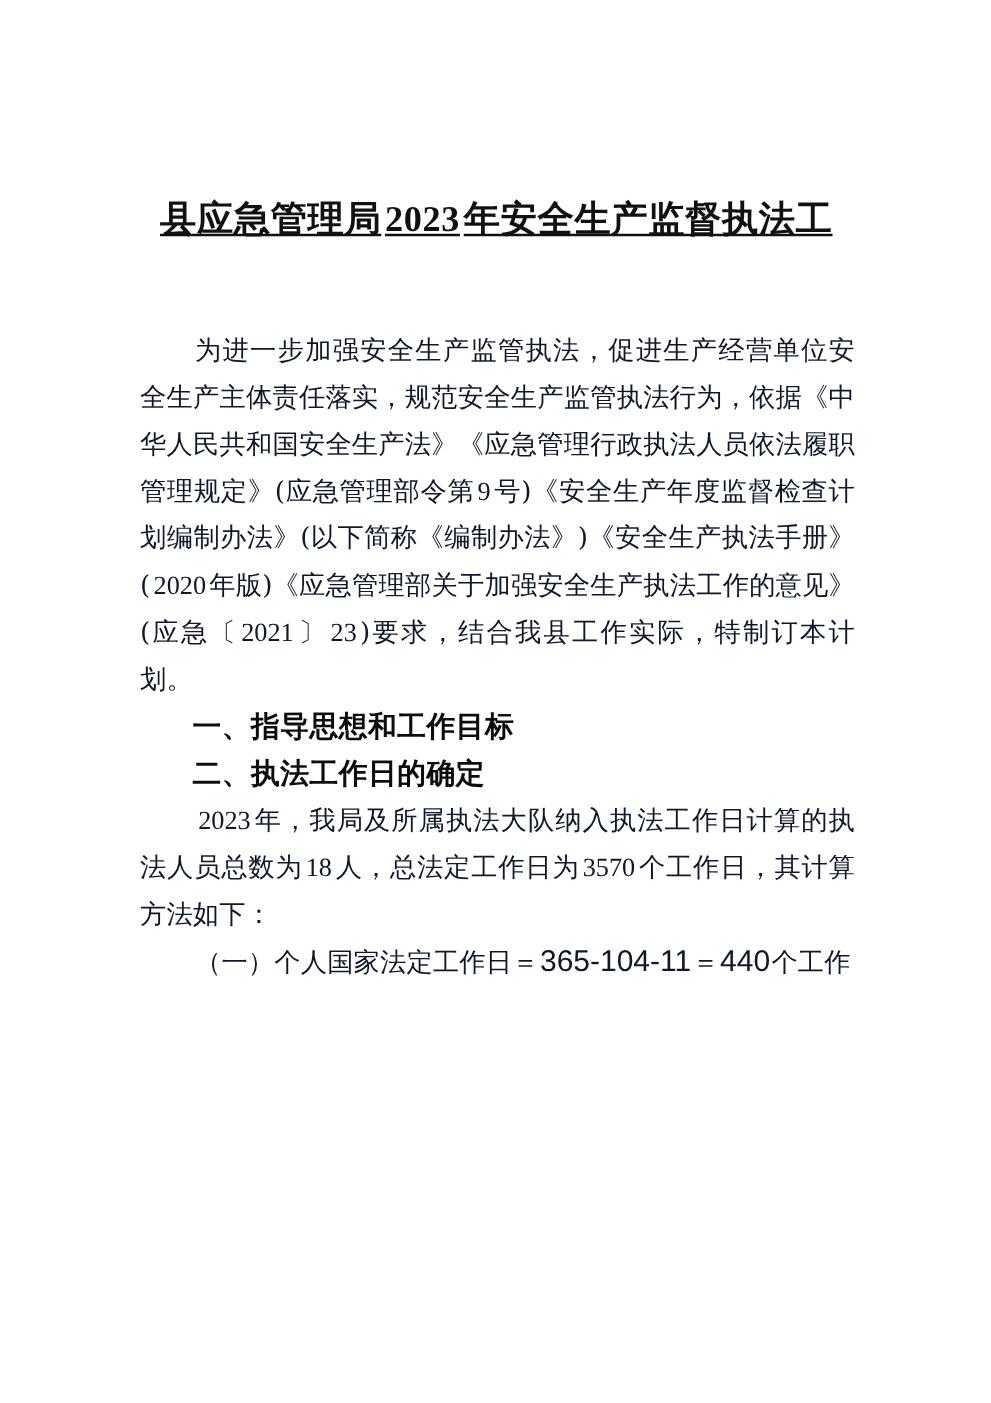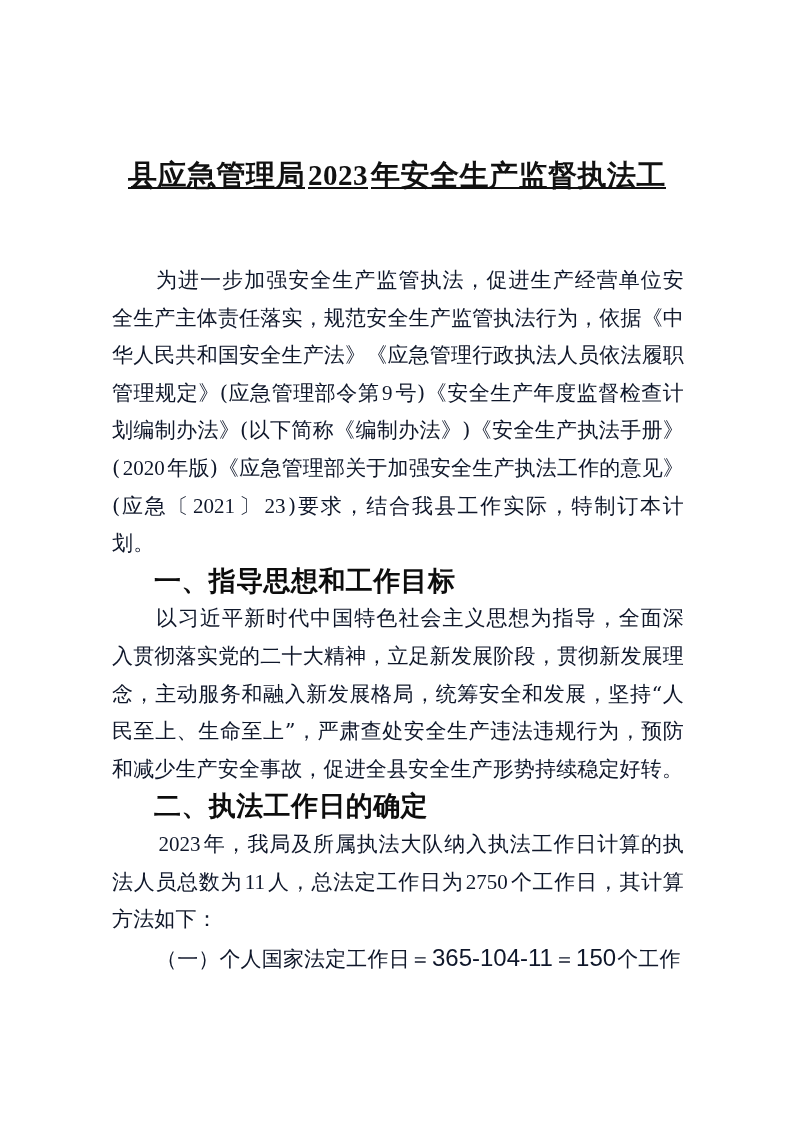--- a/index.html
+++ b/index.html
@@ -71,21 +71,21 @@
     font-weight: 400;
     letter-spacing: 0.15px;
   }
 
   .para.lastline-left {
     text-align-last: left;
   }
 
   .heading {
     font-family: "Liberation Sans", "DejaVu Sans", sans-serif;
-    font-size: 27px;
+    font-size: 23px;
     line-height: 37.6px;
     font-weight: 700;
     color: #0d0d0d;
     text-indent: 42px;
     margin: 0;
     letter-spacing: 0.4px;
   }
 
   
   .n {
@@ -107,19 +107,18 @@
 
   <h1 class="doc-title">
     <span class="tline">
       <span>县应急管理局</span><span class="num">2023</span><span>年安全生产监督执法工</span>
     </span>
   </h1>
 
   <div class="body-block">
     <p class="para">为进一步加强安全生产监管执法，促进生产经营单位安全生产主体责任落实，规范安全生产监管执法行为，依据《中华人民共和国安全生产法》《应急管理行政执法人员依法履职管理规定》(应急管理部令第<span class="n">9</span>号)《安全生产年度监督检查计划编制办法》(以下简称《编制办法》)《安全生产执法手册》(<span class="n">2020</span>年版)《应急管理部关于加强安全生产执法工作的意见》(应急〔<span class="n">2021</span>〕<span class="n">23</span>)要求，结合我县工作实际，特制订本计划。</p>
     <p class="heading">一、指导思想和工作目标</p>
-    <p class="para">以习近平新时代中国特色社会主义思想为指导，全面深入贯彻落实党的二十大精神，立足新发展阶段，贯彻新发展理念，主动服务和融入新发展格局，统筹安全和发展，坚持“人民至上、生命至上”，严肃查处安全生产违法违规行为，预防和减少生产安全事故，促进全县安全生产形势持续稳定好转。</p>
     <p class="heading">二、执法工作日的确定</p>
-    <p class="para"><span class="n">2023</span>年，我局及所属执法大队纳入执法工作日计算的执法人员总数为<span class="n">11</span>人，总法定工作日为<span class="n">2750</span>个工作日，其计算方法如下：</p>
-    <p class="para lastline-left">（一）个人国家法定工作日＝<span class="n-tight">365-104-11</span>＝<span class="n-tight">150</span>个工作</p>
+    <p class="para"><span class="n">2023</span>年，我局及所属执法大队纳入执法工作日计算的执法人员总数为<span class="n">18</span>人，总法定工作日为<span class="n">3570</span>个工作日，其计算方法如下：</p>
+    <p class="para lastline-left">（一）个人国家法定工作日＝<span class="n-tight">365-104-11</span>＝<span class="n-tight">440</span>个工作</p>
   </div>
 
 </div>
 
 </body></html>

